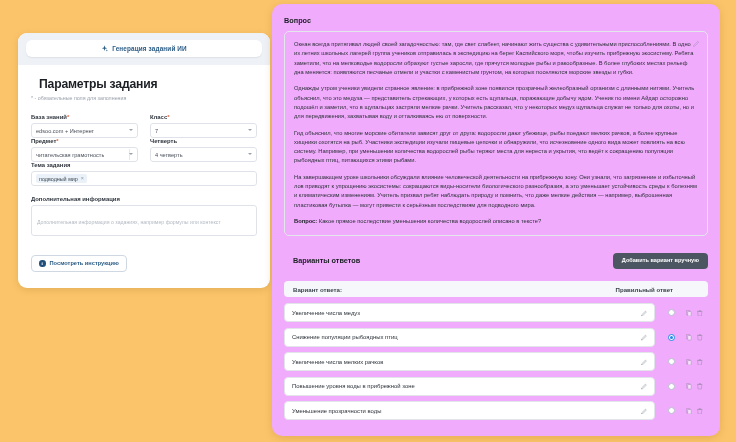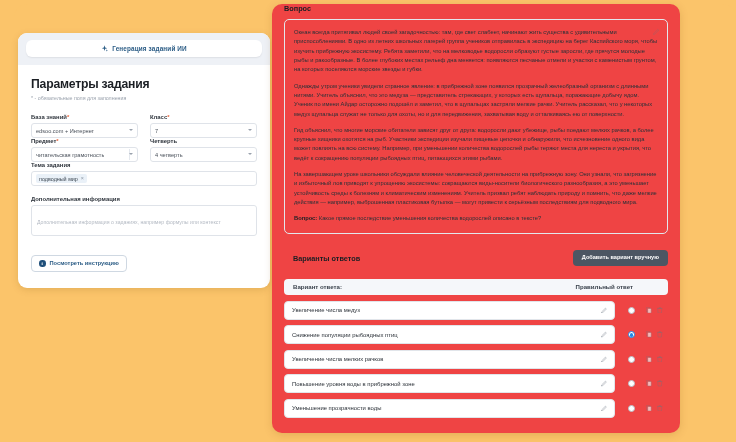--- a/index.html
+++ b/index.html
@@ -33,21 +33,21 @@
     box-shadow:0 1px 1.5px rgba(0,0,0,.07);
   }
   .tab-pill .lbl{
     font-size:6.4px;color:#2c5d86;font-weight:600;letter-spacing:.02em;
   }
   .spark{display:inline-block;width:7px;height:7px;position:relative;}
   .spark svg{display:block;}
 
   .lc-body{padding:12px 13px 16px 13px;}
   .lc-title{
-    font-size:12.2px;font-weight:700;color:#1b1f24;margin:0 0 4px 0;letter-spacing:-.2px;
+    font-size:12.2px;font-weight:700;color:#1b1f24;margin:0 0 4px 8px;letter-spacing:-.2px;
   }
   .lc-sub{font-size:5.3px;color:#9aa2ad;margin:0 0 13px 0;}
 
   .grid2{display:flex;gap:12px;}
   .col{flex:1;min-width:0;}
   .fld{margin-bottom:10px;}
   .fld-label{
     font-size:5.9px;font-weight:700;color:#2e343c;margin-bottom:3px;display:block;
   }
   .req{color:#e8643c;font-weight:700;}
@@ -88,24 +88,24 @@
   }
   .instr-btn .ilbl{font-size:5.7px;color:#2c5d86;font-weight:600;}
   .icircle{
     width:6.5px;height:6.5px;border-radius:50%;background:#1f4f7a;
     color:#fff;font-size:4.6px;font-weight:700;display:flex;align-items:center;justify-content:center;
     font-family:"Liberation Serif",serif;
   }
 
   
   .right-card{
-    position:absolute;left:272px;top:4px;width:408px;
-    background:#ef4444;border-radius:10px;
+    position:absolute;left:272px;top:4px;width:448px;
+    background:#f0abfc;border-radius:10px;
     box-shadow:0 2px 9px rgba(120,80,10,.18);
-    padding:0 12px 0 12px;
+    padding:12px 12px 0 12px;
     box-sizing:border-box;
   }
   .sec-title{font-size:7.3px;font-weight:700;color:#1b1f24;margin:0 0 6px 0;}
 
   .qbox{
     border:1px solid #e3e7ec;border-radius:5px;padding:8px 9px 9px 9px;position:relative;
   }
   .qbox p{
     margin:0 0 7px 0;font-size:5.75px;line-height:1.62;color:#2b3138;text-align:left;
   }

